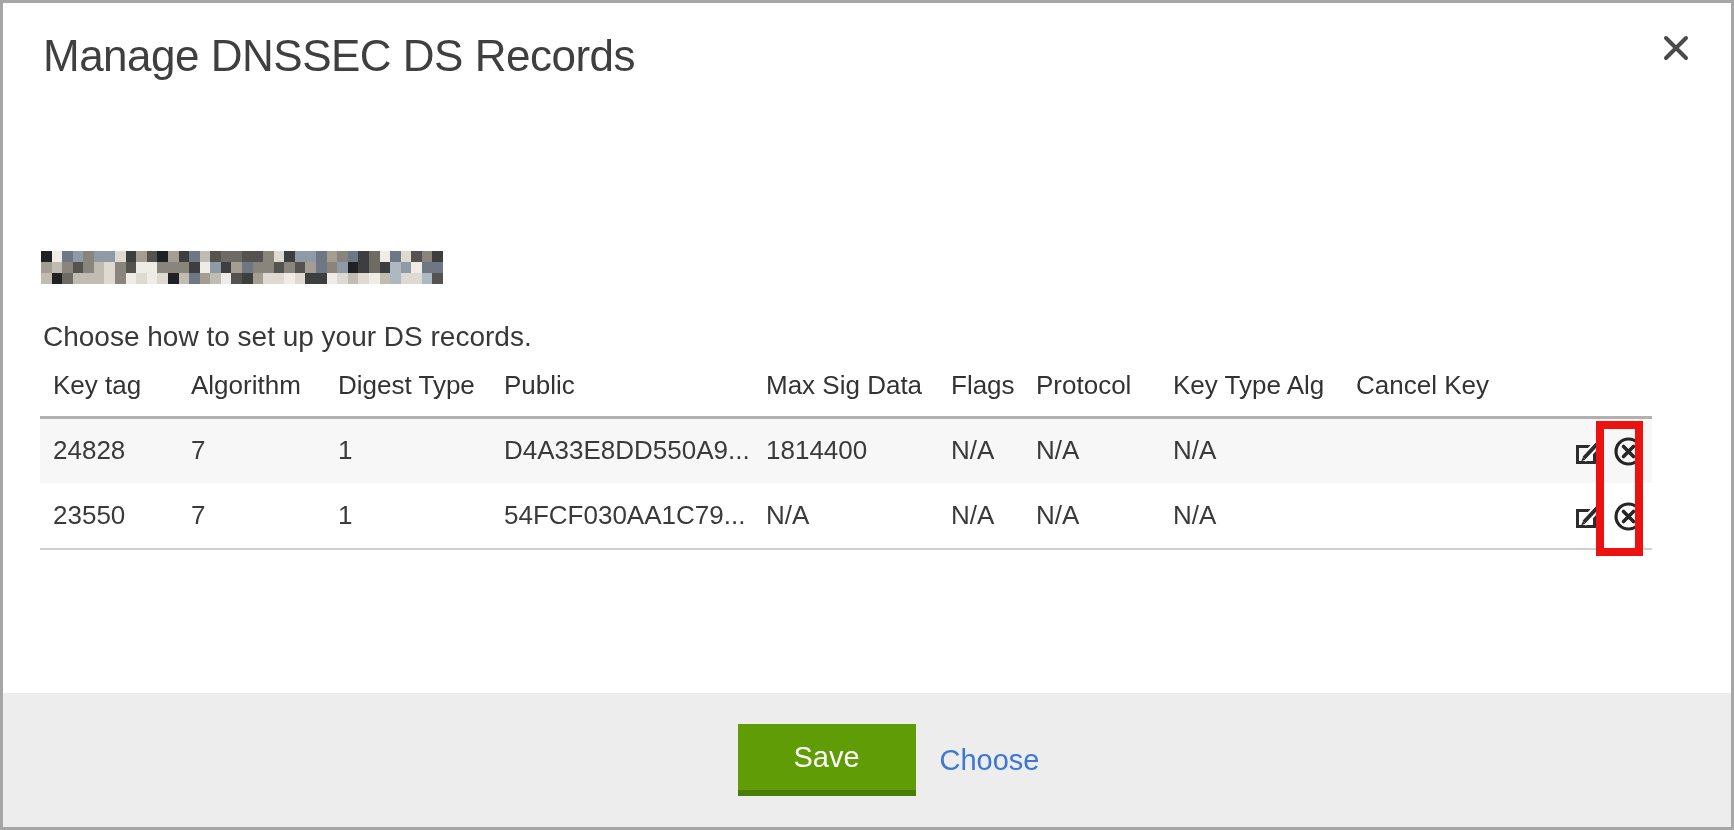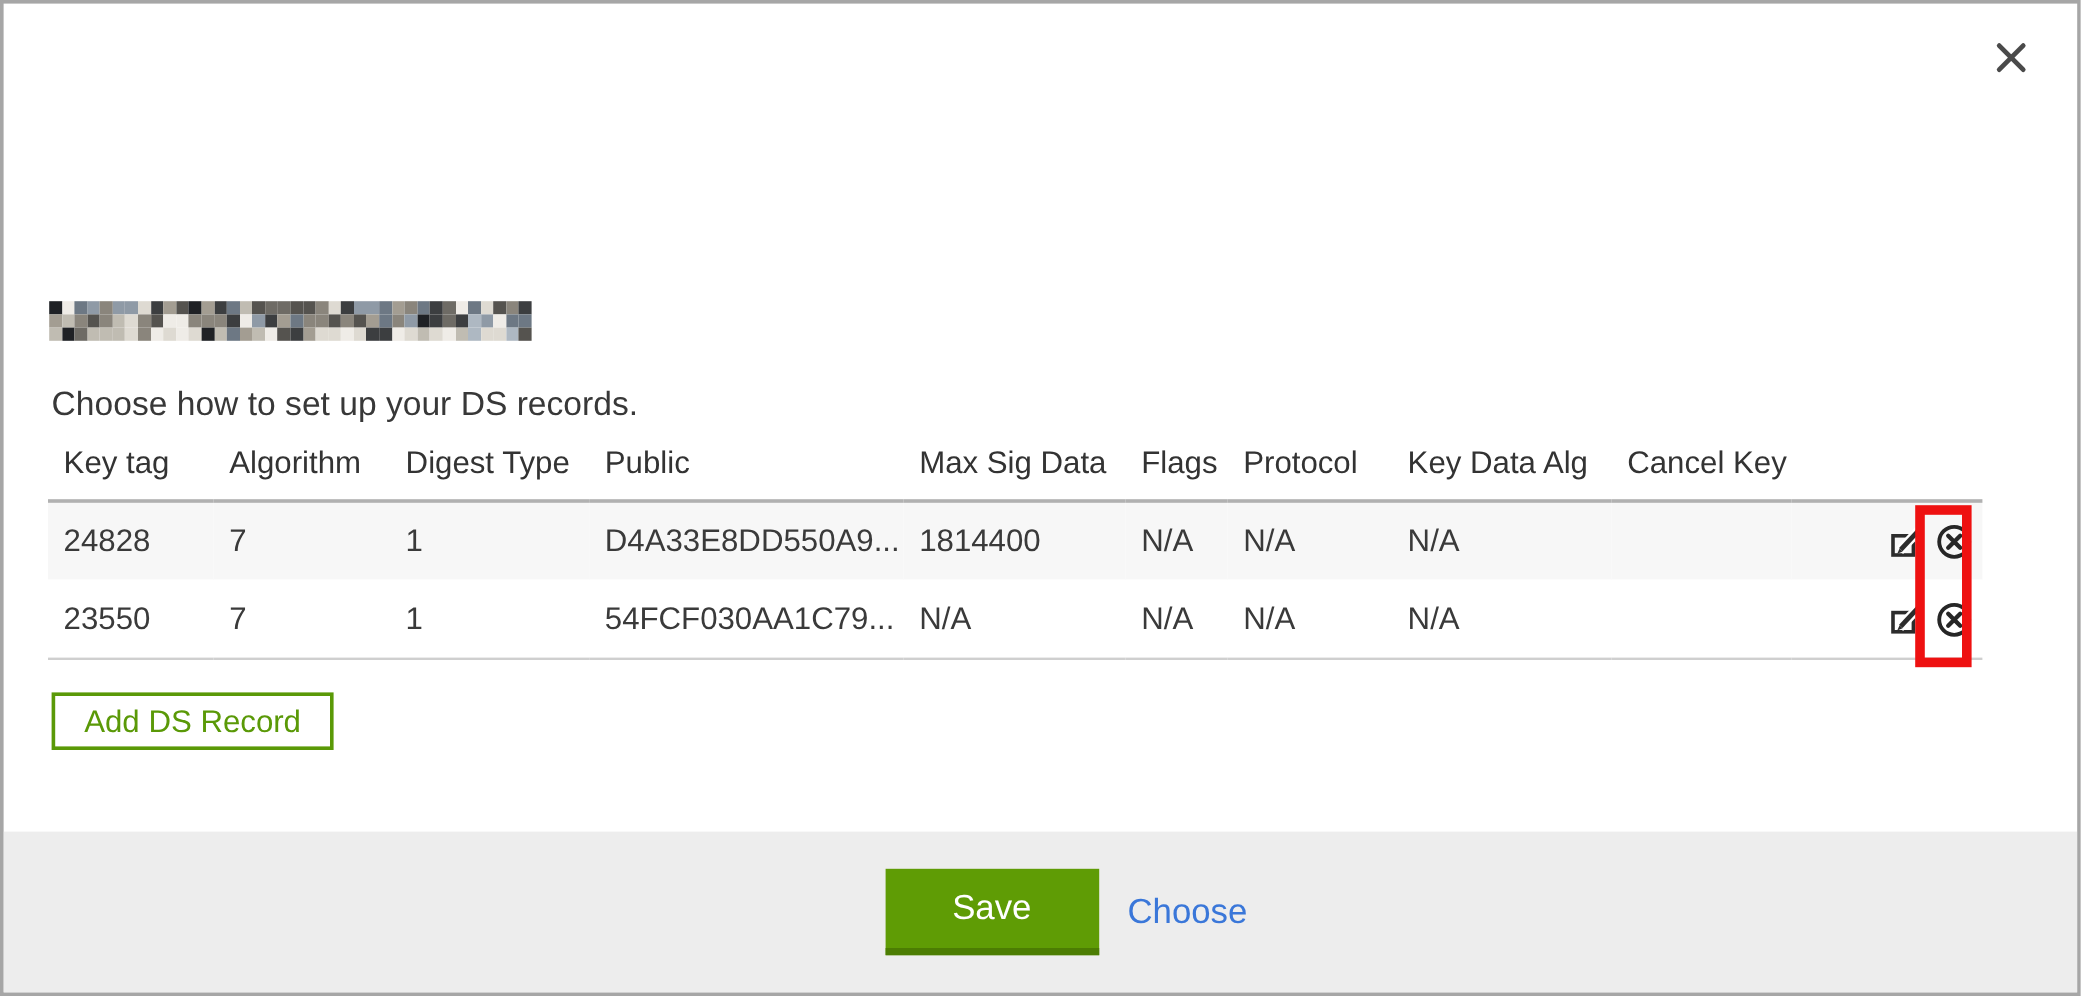--- a/index.html
+++ b/index.html
@@ -79,20 +79,21 @@
   }
   .cancel-link {
     color:#3a77d9; font-size:29px; text-decoration:none; cursor:pointer;
   }
 </style>
 </head>
 <body>
 
 <div class="modal">
 
+  <h1 class="modal-title">Manage DNSSEC DS Records</h1>
 
   <button class="close-btn" aria-label="Close">
     <svg width="30" height="30" viewBox="0 0 30 30">
       <path d="M5 5 L25 25 M25 5 L5 25" stroke="#4a4a4a" stroke-width="4" stroke-linecap="round" fill="none"></path>
     </svg>
   </button>
 
   <div class="domain-mosaic" aria-label="redacted domain name">
       <span style="background: rgb(31, 33, 37);"></span>
       <span style="background: rgb(239, 236, 231);"></span>
@@ -227,21 +228,21 @@
     </colgroup>
     <thead>
       <tr>
         <th>Key tag</th>
         <th>Algorithm</th>
         <th>Digest Type</th>
         <th>Public</th>
         <th>Max Sig Data</th>
         <th>Flags</th>
         <th>Protocol</th>
-        <th>Key Data Alg</th>
+        <th>Key Type Alg</th>
         <th>Cancel Key</th>
         <th></th>
       </tr>
     </thead>
     <tbody>
       <tr class="row-odd">
         <td>24828</td>
         <td>7</td>
         <td>1</td>
         <td>D4A33E8DD550A9...</td>
@@ -292,20 +293,19 @@
               <path d="M10.5 10.5 L20.5 20.5 M20.5 10.5 L10.5 20.5" stroke="#262626" stroke-width="3.6" stroke-linecap="round"></path>
             </svg>
           </button>
         </td>
       </tr>
     </tbody>
   </table>
 
   <div class="annotation-box"></div>
 
-  <button class="add-btn">Add DS Record</button>
 
   <div class="footer">
     <button class="save-btn">Save</button>
     <a class="cancel-link">Choose</a>
   </div>
 
 </div>
 
 </body></html>

